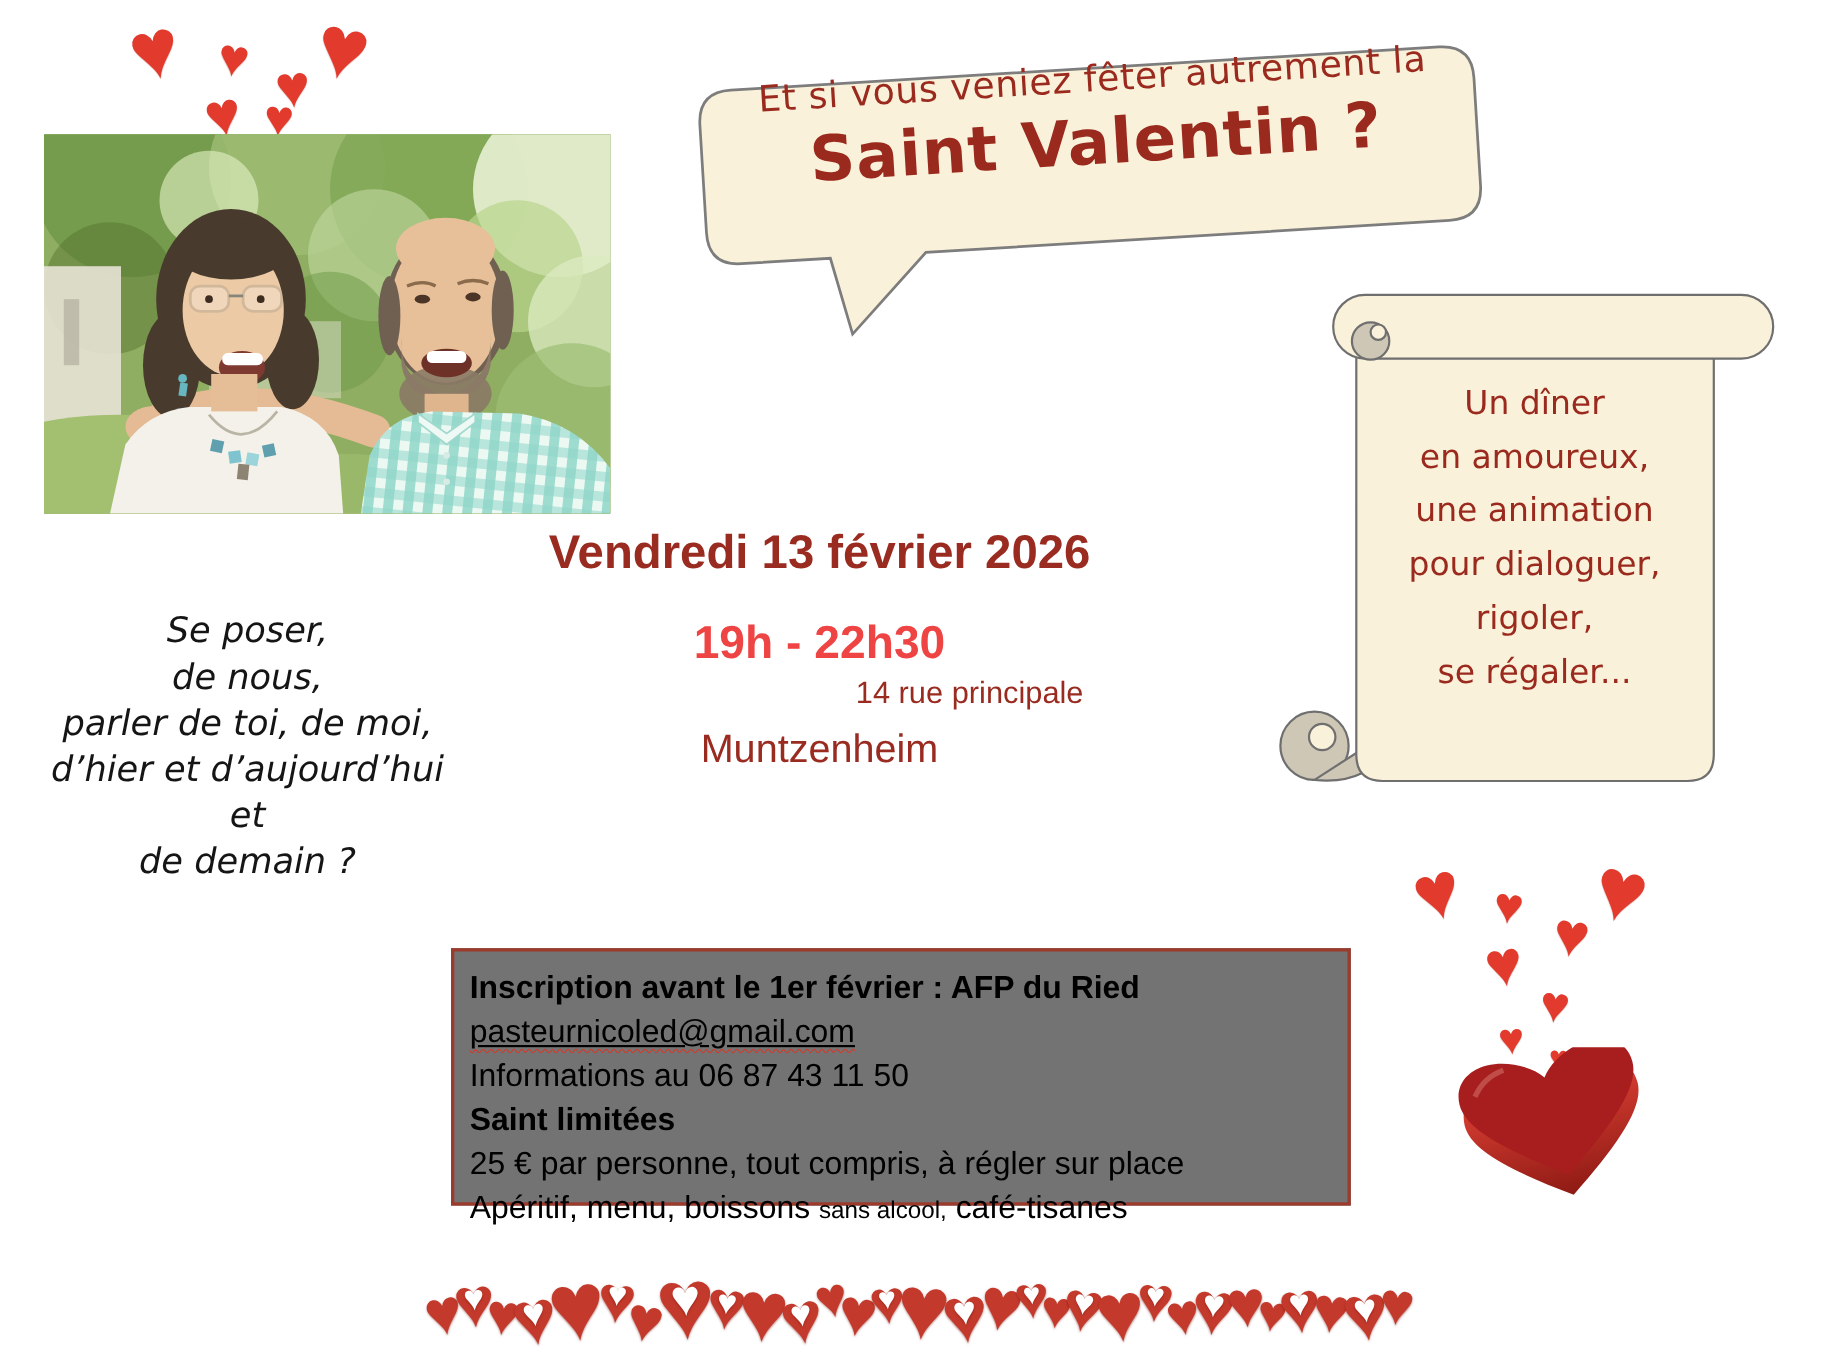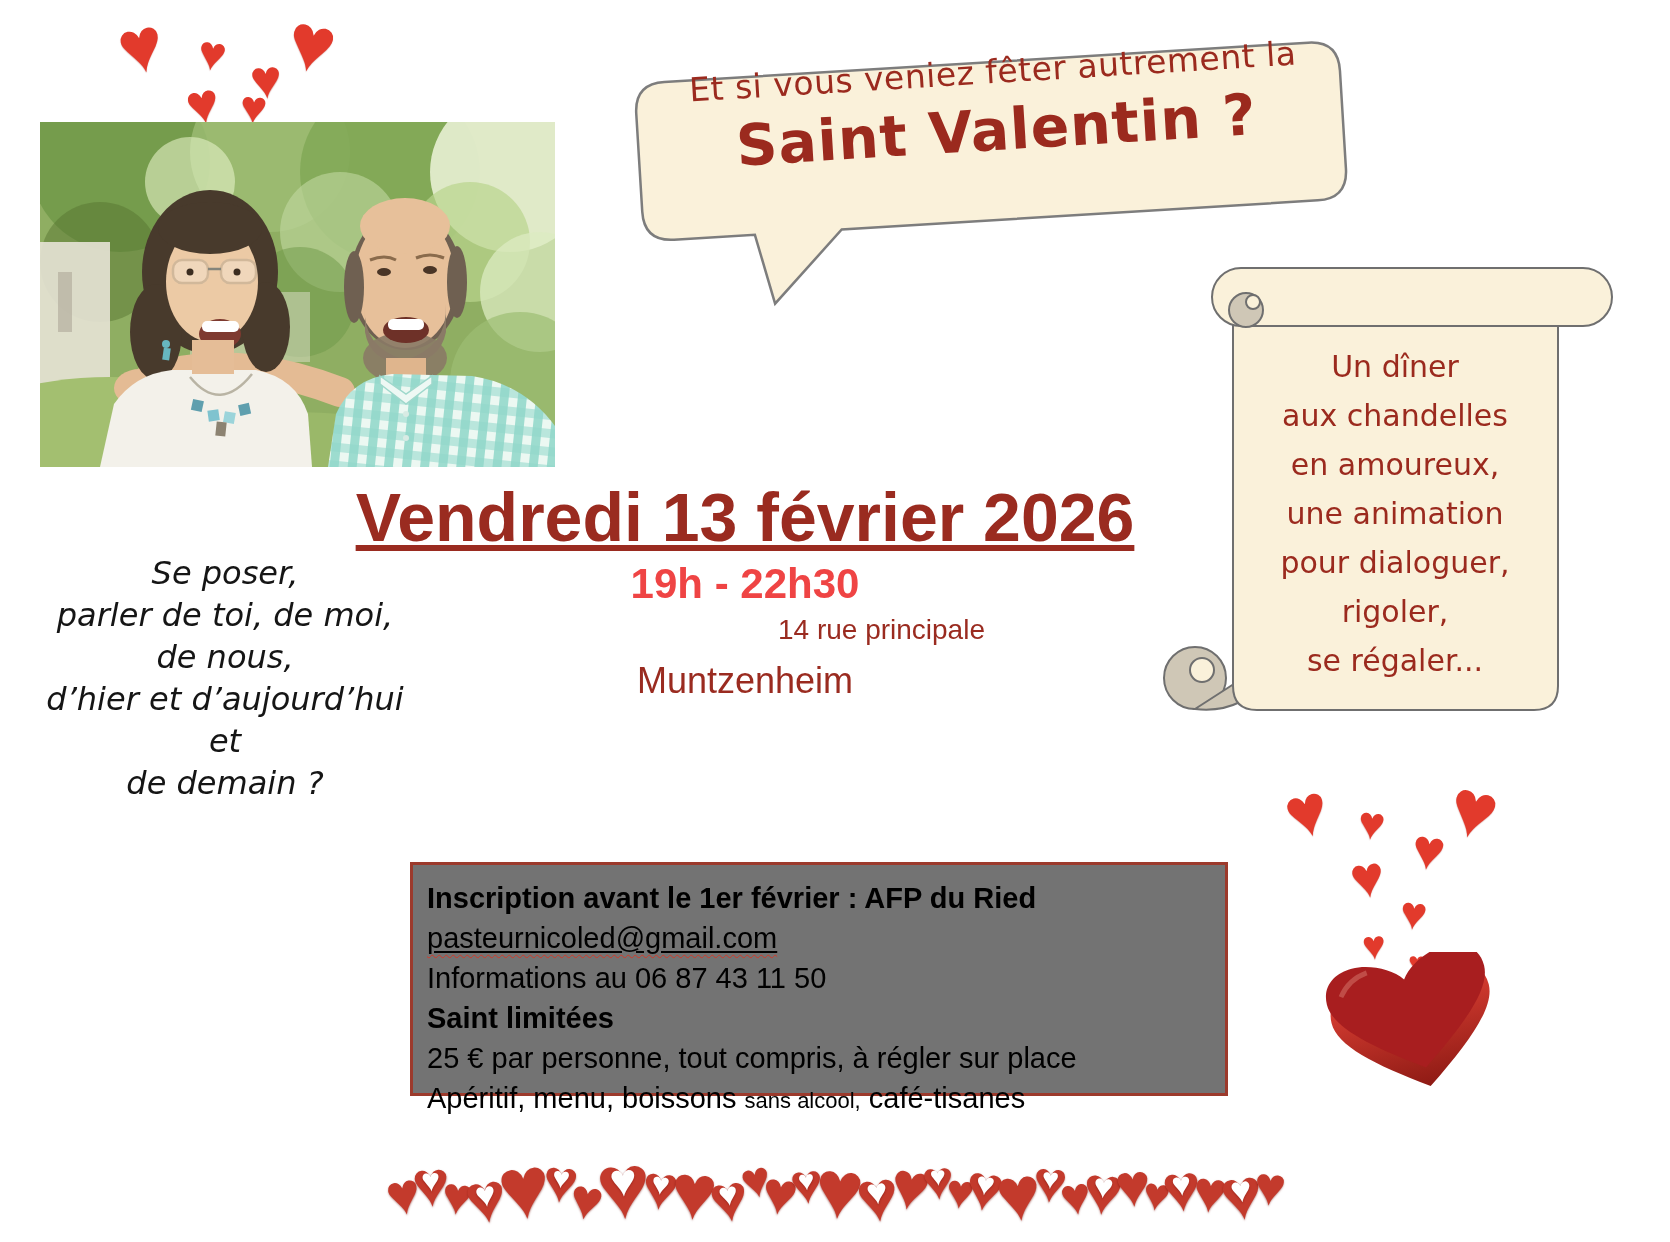--- a/index.html
+++ b/index.html
@@ -27,21 +27,21 @@
   #bubble-line1{font-size:33px;letter-spacing:.5px;}
   #bubble-line2{font-size:57px;font-weight:bold;letter-spacing:1px;margin-top:6px;}
 
   
   #scroll-svg{left:1150px;top:250px;width:470px;height:485px;}
   #scroll-text{left:1245px;top:342px;width:300px;text-align:center;color:#9b2a1e;
                font-family:"DejaVu Sans",sans-serif;font-size:30px;line-height:49px;}
 
   
   #event-date{left:330px;top:478px;width:830px;text-align:center;color:#9a2b20;
-              font-size:68px;font-weight:bold;text-decoration:underline;}
+              font-size:43px;font-weight:bold;}
   #event-time{left:480px;top:560px;width:530px;text-align:center;color:#ef4444;
               font-size:42px;font-weight:bold;}
   #event-addr1{left:455px;top:614px;width:530px;text-align:right;color:#9a2b20;font-size:28px;}
   #event-addr2{left:480px;top:660px;width:530px;text-align:center;color:#9a2b20;font-size:36px;}
 
   
   #intro{left:20px;top:552px;width:410px;text-align:center;color:#151515;
          font-family:"DejaVu Sans",sans-serif;font-style:italic;font-size:32px;line-height:42px;}
 
   
@@ -164,37 +164,36 @@
     <circle cx="52" cy="420" r="12" fill="#faf1da" stroke="#6f6f6f" stroke-width="2"></circle>
 
     <path d="M83,40 H408 V436 Q408,460 384,460 H107 Q83,460 83,436 Z" fill="#faf1da" stroke="#6f6f6f" stroke-width="2"></path>
 
     <rect x="62" y="18" width="400" height="58" rx="29" fill="#faf1da" stroke="#6f6f6f" stroke-width="2"></rect>
     <circle cx="96" cy="60" r="17" fill="#cfc7b6" stroke="#6f6f6f" stroke-width="2"></circle>
     <circle cx="103" cy="52" r="7" fill="#faf1da" stroke="#6f6f6f" stroke-width="2"></circle>
   </svg>
   <div class="abs" id="scroll-text">
     <div>Un dîner</div>
-    <div>aux chandelles</div>
     <div>en amoureux,</div>
     <div>une animation</div>
     <div>pour dialoguer,</div>
     <div>rigoler,</div>
     <div>se régaler...</div>
   </div>
 
   <div class="abs" id="event-date">Vendredi 13 février 2026</div>
   <div class="abs" id="event-time">19h - 22h30</div>
   <div class="abs" id="event-addr1">14 rue principale</div>
   <div class="abs" id="event-addr2">Muntzenheim</div>
 
   <div class="abs" id="intro">
     <div>Se poser,</div>
+    <div>de nous,</div>
     <div>parler de toi, de moi,</div>
-    <div>de nous,</div>
     <div>d’hier et d’aujourd’hui</div>
     <div>et</div>
     <div>de demain ?</div>
   </div>
 
   <div class="abs" id="regbox">
     <div class="bold">Inscription avant le 1er février  : AFP du Ried</div>
     <div>
       <a id="reg-email" href="#"><span class="sp">pasteurnicoled@gmail.com</span></a>
     </div>

